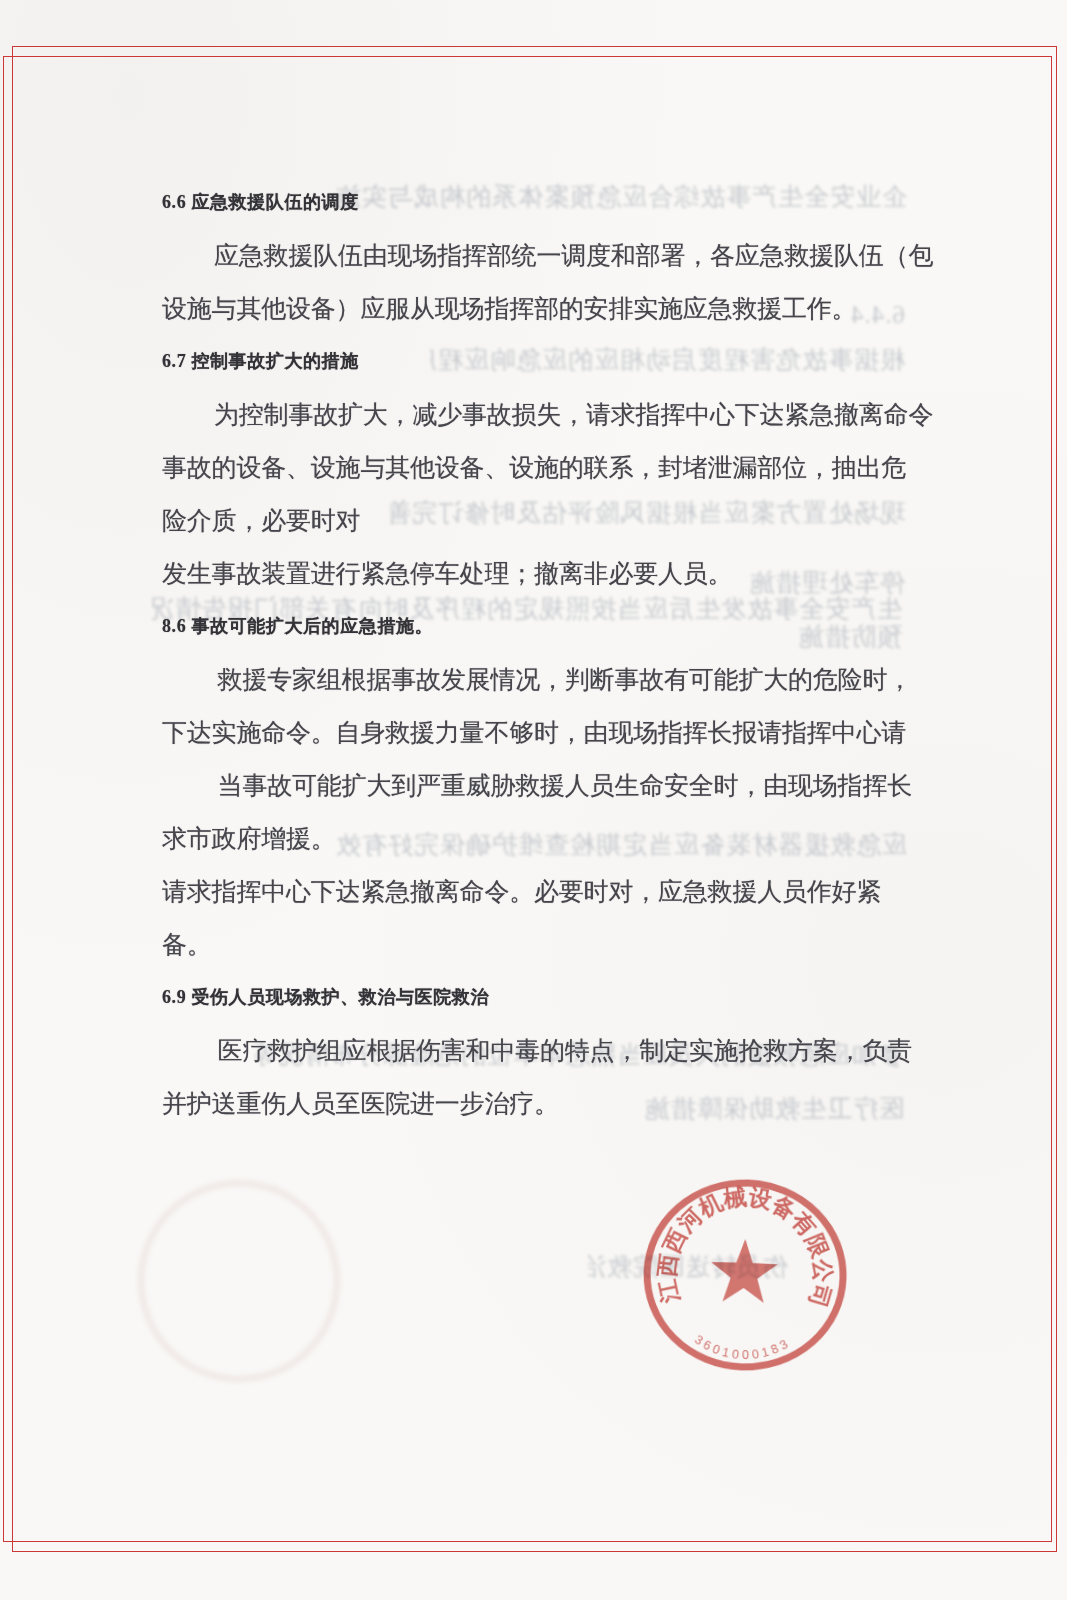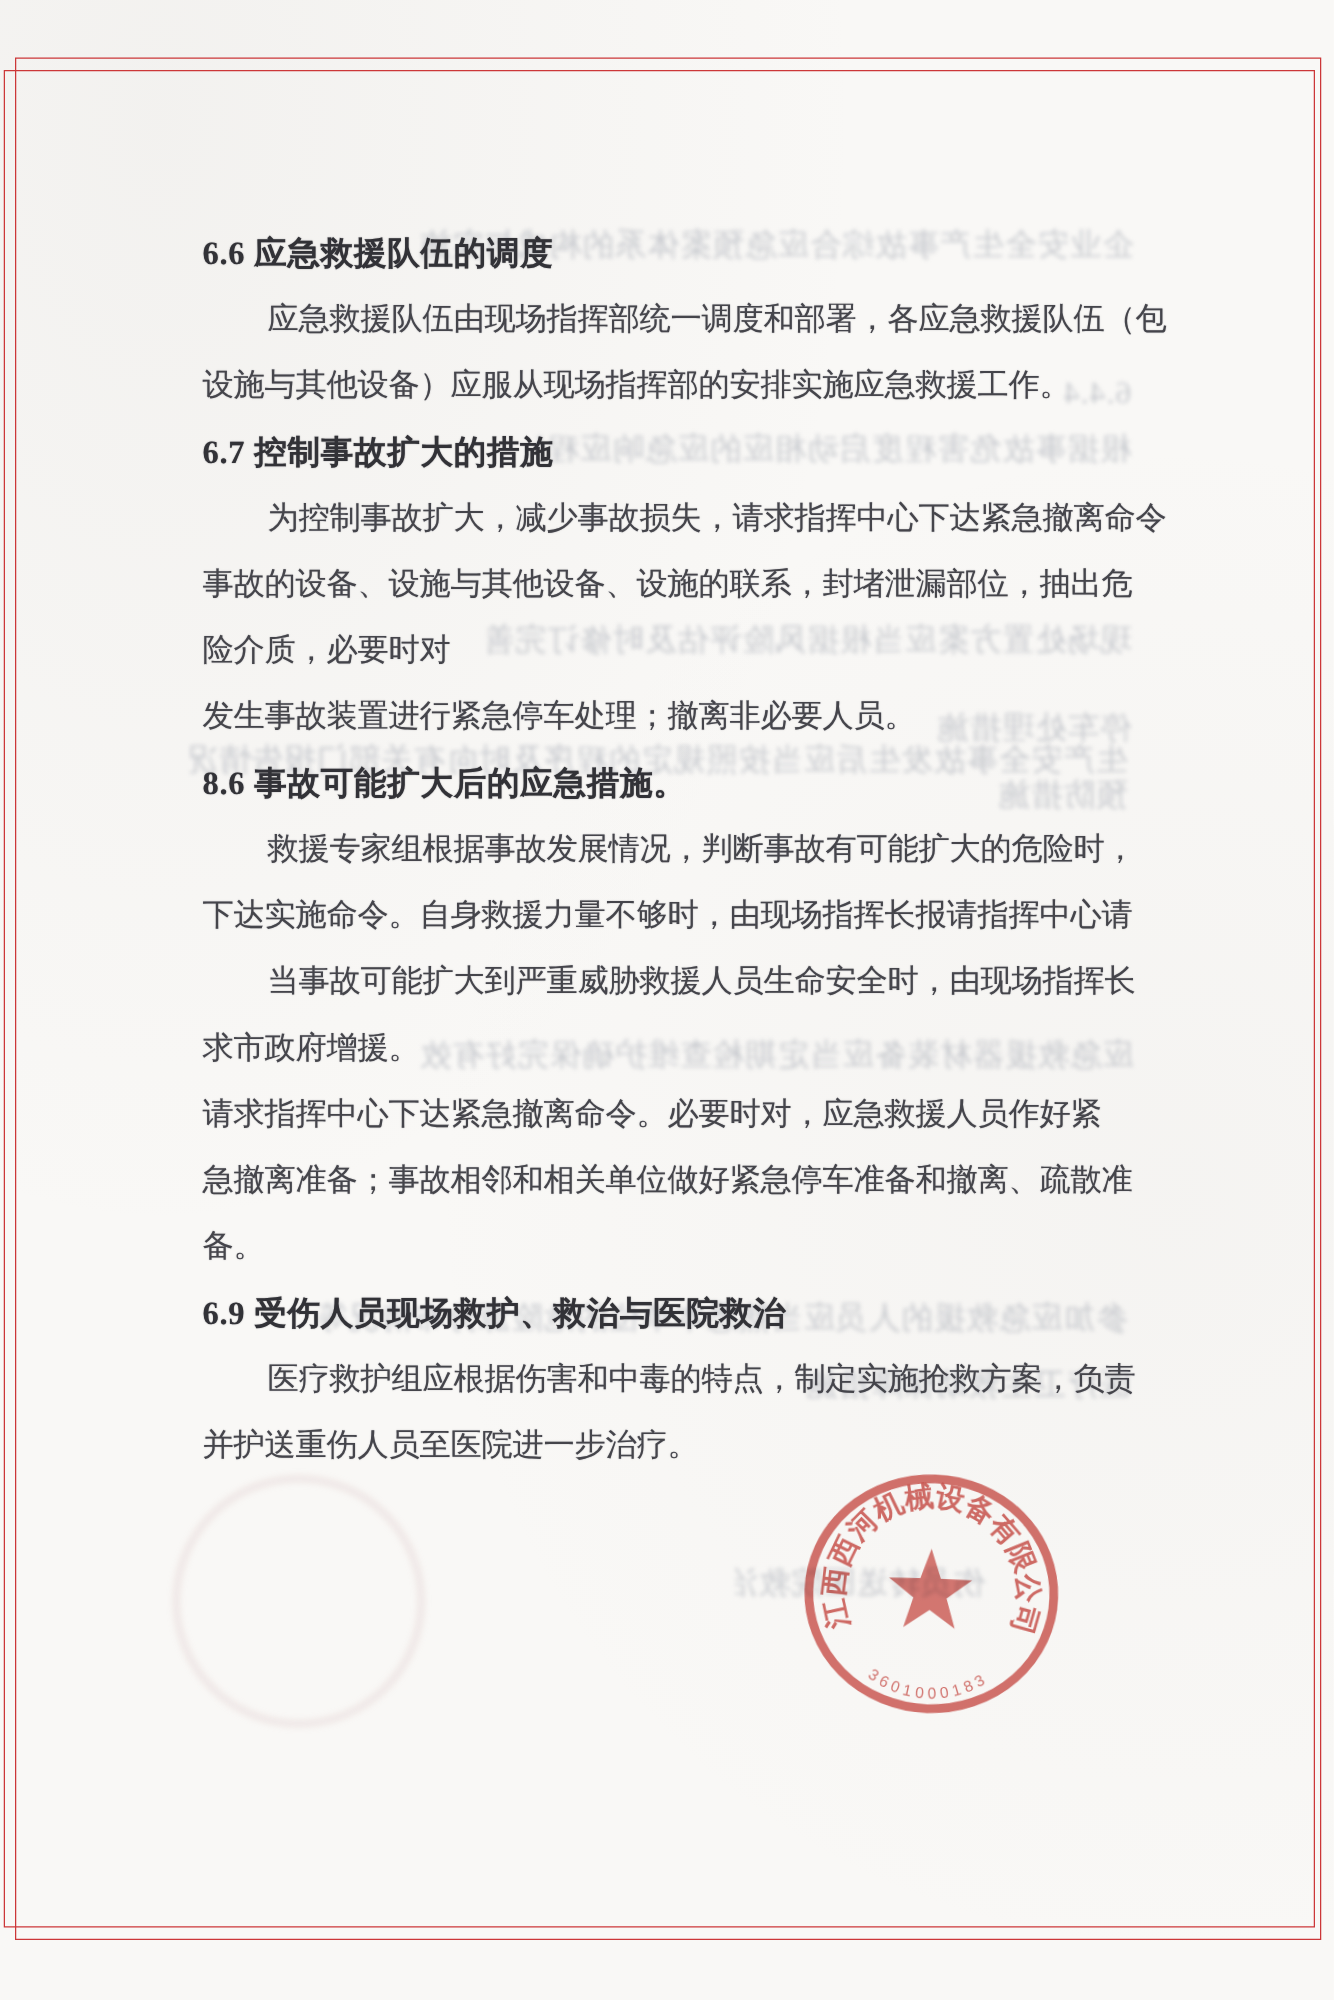--- a/index.html
+++ b/index.html
@@ -20,24 +20,24 @@
   .frame.outer{left:12px;top:46px;width:1045px;height:1506px;}
   .frame.inner{left:3px;top:56px;width:1049px;height:1486px;}
   
   .text-block{position:absolute;left:162px;top:176px;width:750px;}
   .line{
     height:53px;line-height:53px;font-size:25px;letter-spacing:-0.2px;
     color:#45454b;white-space:nowrap;
     text-shadow:0 0 1px rgba(80,80,92,0.55);
   }
   .line.heading{
-    font-weight:700;font-size:26px;color:#323237;letter-spacing:0.6px;
+    font-weight:700;font-size:18px;color:#323237;letter-spacing:0.6px;
     text-shadow:0 0 1px rgba(55,55,62,0.65);
   }
-  .line.indent{padding-left:52px;}
+  .line.indent{padding-left:52px;text-align:right;}
   
   .ghost{
     position:absolute;height:32px;line-height:30px;font-size:25px;
     color:rgba(122,128,145,0.38);white-space:nowrap;overflow:hidden;
     transform:scaleX(-1);filter:blur(1.7px);letter-spacing:1px;
     pointer-events:none;
   }
   
   .ghost-seal{
     position:absolute;border-radius:50%;
@@ -84,21 +84,20 @@
       <div class="line body indent">为控制事故扩大，减少事故损失，请求指挥中心下达紧急撤离命令</div>
       <div class="line body">事故的设备、设施与其他设备、设施的联系，封堵泄漏部位，抽出危</div>
       <div class="line body">险介质，必要时对</div>
       <div class="line body">发生事故装置进行紧急停车处理；撤离非必要人员。</div>
       <div class="line heading">8.6 事故可能扩大后的应急措施。</div>
       <div class="line body indent">救援专家组根据事故发展情况，判断事故有可能扩大的危险时，</div>
       <div class="line body">下达实施命令。自身救援力量不够时，由现场指挥长报请指挥中心请</div>
       <div class="line body indent">当事故可能扩大到严重威胁救援人员生命安全时，由现场指挥长</div>
       <div class="line body">求市政府增援。</div>
       <div class="line body">请求指挥中心下达紧急撤离命令。必要时对，应急救援人员作好紧</div>
-      <div class="line body">急撤离准备；事故相邻和相关单位做好紧急停车准备和撤离、疏散准</div>
       <div class="line body">备。</div>
       <div class="line heading">6.9 受伤人员现场救护、救治与医院救治</div>
       <div class="line body indent">医疗救护组应根据伤害和中毒的特点，制定实施抢救方案，负责</div>
       <div class="line body">并护送重伤人员至医院进一步治疗。</div>
     </div>
 
   <div class="seal-wrap">
     <svg width="232" height="230" viewBox="0 0 232 230" xmlns="http://www.w3.org/2000/svg">
       <defs>
         <path id="seal-arc-top" d="M 50.2,136.9 A 70,70 0 1 1 181.8,136.9" fill="none"></path>

